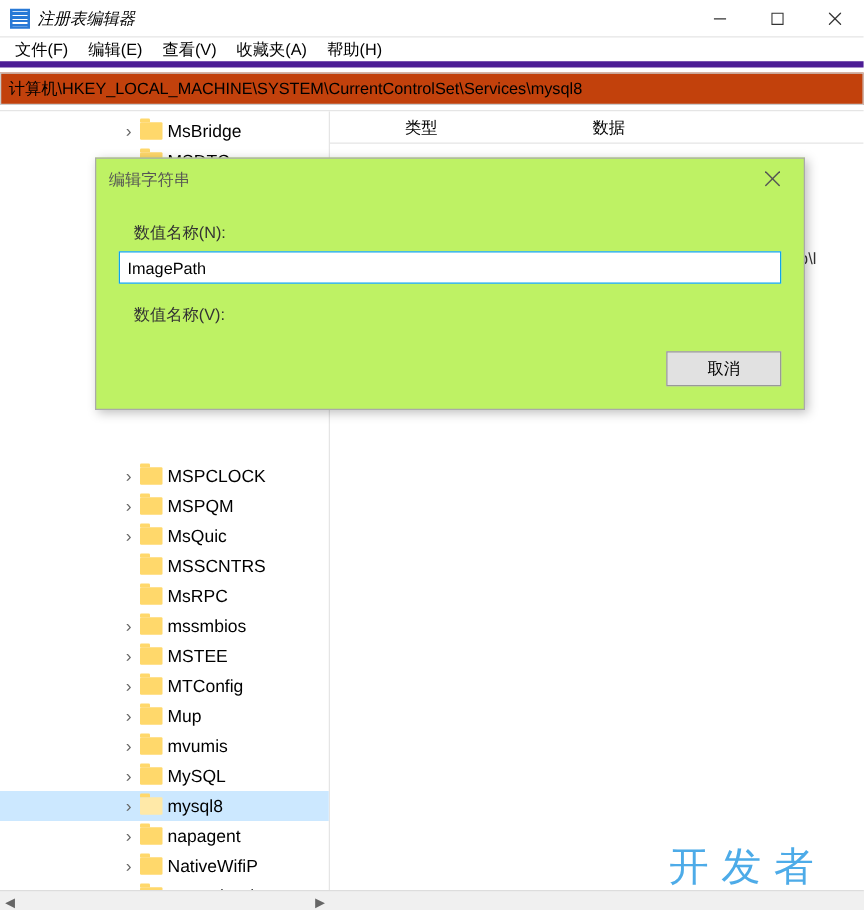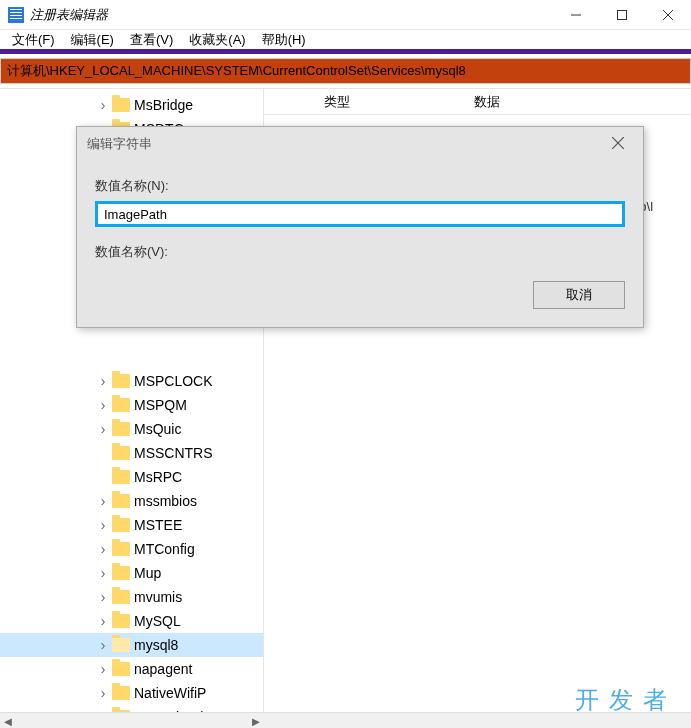--- a/index.html
+++ b/index.html
@@ -33,32 +33,32 @@
 .tree-row .folder { width: 18px; height: 14px; background: #ffd86b; border-radius: 1px; margin: 0 4px 0 2px; position: relative; display: inline-block; }
 .tree-row .folder::before { content: ""; position: absolute; top: -3px; left: 0; width: 8px; height: 3px; background: #ffd86b; border-radius: 1px 1px 0 0; }
 .tree-row.selected .folder { background: #ffe9a8; }
 
 
 .list-header { display: flex; height: 26px; align-items: center; border-bottom: 1px solid #e5e5e5; font-size: 13px; padding-left: 60px; }
 .list-header .col { width: 150px; }
 .partial-text { position: absolute; left: 350px; top: 110px; font-size: 13px; color: #333; }
 
 
-.dialog { position: absolute; left: 76px; top: 126px; width: 568px; background: #e5e5e5; border: 1px solid #aaa; box-shadow: 2px 2px 8px rgba(0,0,0,0.25); z-index: 10; }
+.dialog { position: absolute; left: 76px; top: 126px; width: 568px; background: #bef264; border: 1px solid #aaa; box-shadow: 2px 2px 8px rgba(0,0,0,0.25); z-index: 10; }
 .dialog-title { height: 34px; display: flex; align-items: center; padding: 0 10px; color: #555; font-size: 13px; }
 .dialog-title .spacer { flex: 1; }
 .dialog-close { width: 30px; text-align: center; color: #555; font-size: 14px; }
 .dialog-body { padding: 10px 18px 18px 18px; }
-.dialog-body .label { font-size: 13px; margin: 6px 0 6px 0; color: #333; }
-.dialog-body input[type=text] { width: 100%; height: 26px; border: 3px solid #0ea5e9; padding: 0 6px; font-size: 13px; background: #fff; }
+.dialog-body .label { font-size: 13px; margin: 6px 0 6px 12px; color: #333; }
+.dialog-body input[type=text] { width: 100%; height: 26px; border: 1px solid #0ea5e9; padding: 0 6px; font-size: 13px; background: #fff; }
 .dialog-buttons { display: flex; justify-content: flex-end; gap: 10px; margin-top: 20px; }
 .dialog-buttons button { width: 92px; height: 28px; border: 1px solid #999; background: #e1e1e1; font-size: 13px; }
 
 
-.watermark { position: absolute; right: 14px; bottom: 12px; color: #3aa3e6; font-size: 24px; letter-spacing: 10px; font-weight: 400; opacity: 0.9; }
+.watermark { position: absolute; right: 30px; bottom: 12px; color: #3aa3e6; font-size: 32px; letter-spacing: 10px; font-weight: 400; opacity: 0.9; }
 .watermark-sub { position: absolute; right: 30px; bottom: 2px; color: #b8b8b8; font-size: 14px; letter-spacing: 2px; }
 
 
 .scroll-hint { position: absolute; bottom: 0; left: 0; right: 0; height: 16px; background: #f0f0f0; border-top: 1px solid #ddd; }
 .scroll-hint .arrow { position: absolute; top: 0; width: 16px; height: 16px; display: flex; align-items: center; justify-content: center; color: #666; }
 .scroll-hint .arrow.left { left: 0; }
 .scroll-hint .arrow.right { left: 248px; }
 </style>
 </head>
 <body>

